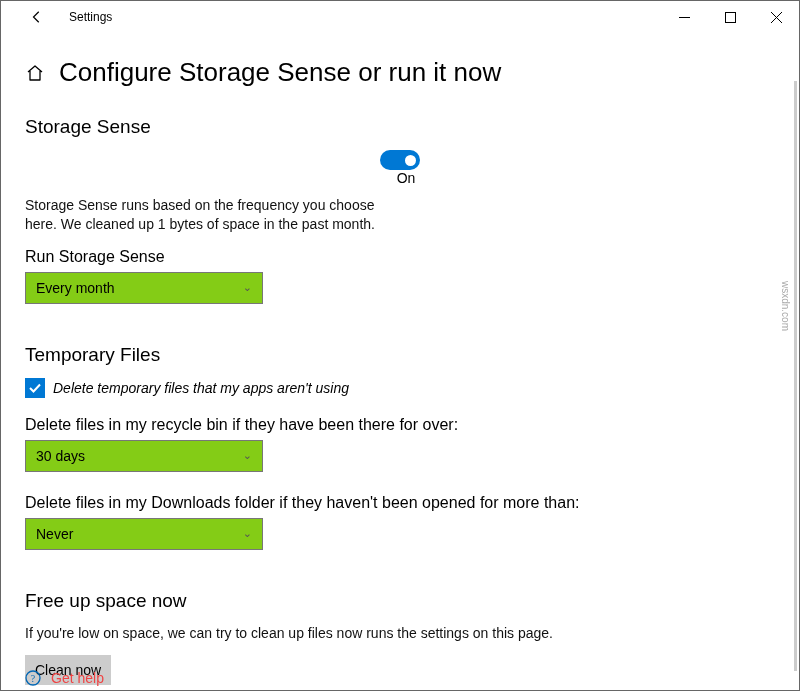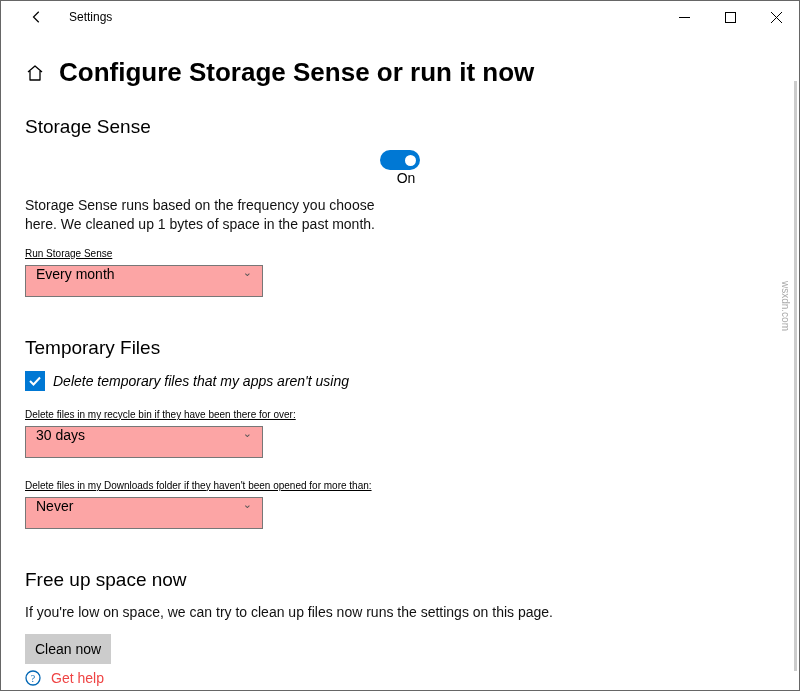--- a/index.html
+++ b/index.html
@@ -57,21 +57,21 @@
       margin-top: 8px;
       margin-bottom: 28px;
     }
     .home-icon {
       width: 20px;
       height: 20px;
       cursor: pointer;
     }
     .page-title {
       font-size: 26px;
-      font-weight: 700;
+      font-weight: 400;
       margin-left: 14px;
     }
     .section-heading {
       font-size: 19px;
       font-weight: 400;
       margin-bottom: 12px;
     }
     
     .toggle-row {
       display: flex;
@@ -102,32 +102,31 @@
       font-size: 14px;
     }
     .desc {
       font-size: 14px;
       color: #111;
       line-height: 1.35;
       margin-bottom: 14px;
       max-width: 370px;
     }
     .field-label {
-      font-size: 10px;
+      font-size: 16px;
       margin-bottom: 6px;
-      text-decoration: underline;
     }
     
     .dropdown {
       width: 238px;
       height: 32px;
       border: 1px solid #777;
-      background: #fca5a5;
-      display: flex;
-      align-items: flex-start;
+      background: #84cc16;
+      display: flex;
+      align-items: center;
       justify-content: space-between;
       padding: 0 10px;
       font-size: 14px;
       cursor: pointer;
     }
     .dropdown .chev {
       font-size: 11px;
       color: #555;
     }
     .section {

